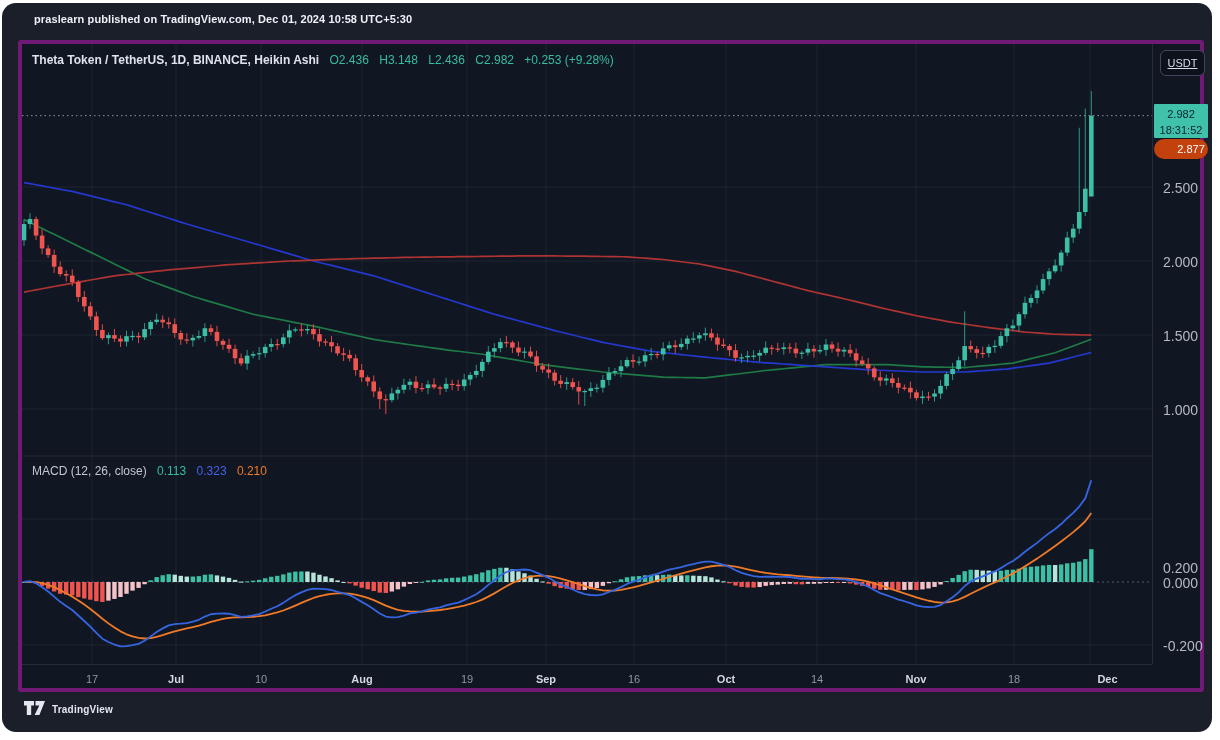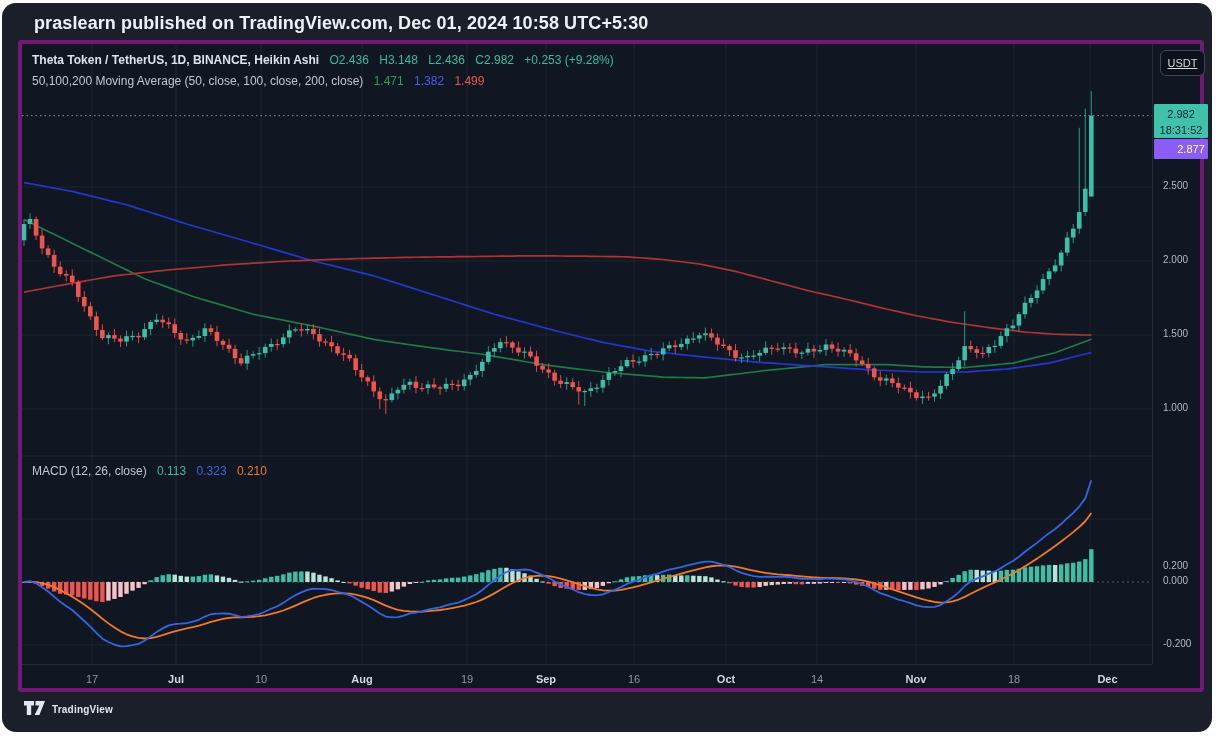--- a/index.html
+++ b/index.html
@@ -1,41 +1,41 @@
 <!DOCTYPE html>
 <html><head>
 <meta charset="utf-8">
 <style>
   * { margin:0; padding:0; box-sizing:border-box; }
   html,body { width:1220px; height:740px; background:#ffffff; overflow:hidden;
               font-family:"Liberation Sans", sans-serif; }
   .bg-frame { position:absolute; left:2px; top:3px; width:1210px; height:729px;
               background:#1a1f2a; border-radius:14px; }
-  .top-bar-text { position:absolute; left:26px; top:13px; font-size:18px; font-weight:600;
+  .top-bar-text { position:absolute; left:26px; top:13px; font-size:11px; font-weight:600;
                   color:#eef1f6; letter-spacing:.1px;padding-left:8px; }
   .chart-panel { position:absolute; left:18px; top:40px; width:1186px; height:652px;
                  background:#111623; border:4px solid #701a75; border-radius:3px; }
   #plot { position:absolute; left:0; top:0; }
   .legend { position:absolute; font-size:12px; color:#c6cbd6; white-space:nowrap; }
   .legend .title { color:#dde2ec; font-weight:600; }
   .legend .lbl { color:#c2c7d1; }
   .legend span { margin-right:7px; }
   .v-teal { color:#35bda1; } .v-green { color:#2d9e5c; } .v-blue { color:#4561e8; }
   .v-red { color:#ef5350; } .v-orange { color:#ef7a28; }
   .price-axis { position:absolute; left:1130px; top:0; width:56px; height:620px;
                 border-left:1px solid #262b38; }
-  .ptick { position:absolute; left:10px; font-size:10px; color:#b4b9c5; }
+  .ptick { position:absolute; left:10px; font-size:14px; color:#b4b9c5; }
   .usdt-btn { position:absolute; left:7px; top:6px; width:45px; height:26px; background:#0d111c;
               border:1px solid #40465a; border-radius:6px; color:#d6dae3; font-size:11px;
               display:flex; align-items:center; justify-content:center; cursor:pointer;text-decoration:underline; }
   .plabel { position:absolute; left:1px; width:54px; text-align:center; font-size:11px; }
   .plabel.teal { top:60px; height:34px; background:#3fc2a9; color:#0a2136; line-height:16px;
                  padding-top:2px; border-radius:1px; }
-  .plabel.red { top:95px; height:20px; background:#8b5cf6; color:#ffffff; line-height:20px;
-                border-radius:1px;padding-left:20px; }
+  .plabel.red { top:95px; height:20px; background:#c2410c; color:#ffffff; line-height:20px;
+                border-radius:10px;padding-left:20px; }
   .time-axis { position:absolute; left:0; top:620px; width:1130px; height:32px;
                border-top:1px solid #262b38; }
   .ttick { position:absolute; top:8px; transform:translateX(-50%); font-size:11px;
            color:#9096a3; }
   .ttick.major { color:#d4d8e1; font-weight:700; }
   .footer { position:absolute; left:24px; top:701px; display:flex; align-items:center; gap:7px; }
   .footer .brand { color:#e4e7ee; font-size:10px; font-weight:700; letter-spacing:.2px; }
 </style>
 </head>
 <body>
@@ -616,26 +616,20 @@
 
   <div class="legend" style="left:10px; top:9px;">
     <span class="title">Theta Token / TetherUS, 1D, BINANCE, Heikin Ashi</span>
     <span class="v-teal">O2.436</span>
     <span class="v-teal">H3.148</span>
     <span class="v-teal">L2.436</span>
     <span class="v-teal">C2.982</span>
     <span class="v-teal">+0.253 (+9.28%)</span>
   </div>
 
-  <div class="legend" style="left:10px; top:30px;">
-    <span class="lbl">50,100,200 Moving Average (50, close, 100, close, 200, close)</span>
-    <span class="v-green">1.471</span>
-    <span class="v-blue">1.382</span>
-    <span class="v-red">1.499</span>
-  </div>
 
   <div class="legend" style="left:10px; top:420px;">
     <span class="lbl">MACD (12, 26, close)</span>
     <span class="v-teal">0.113</span>
     <span class="v-blue">0.323</span>
     <span class="v-orange">0.210</span>
   </div>
 
   <div class="price-axis" id="price-axis">
     <div class="usdt-btn">USDT</div>

